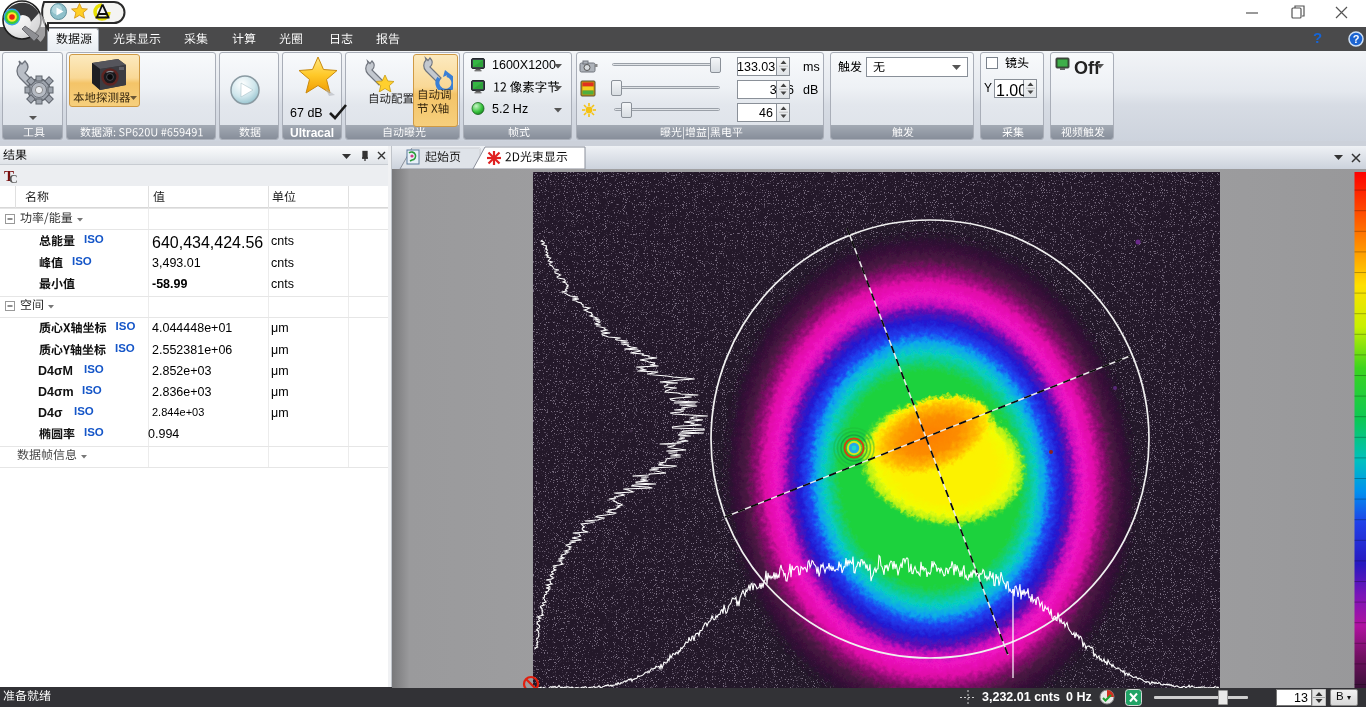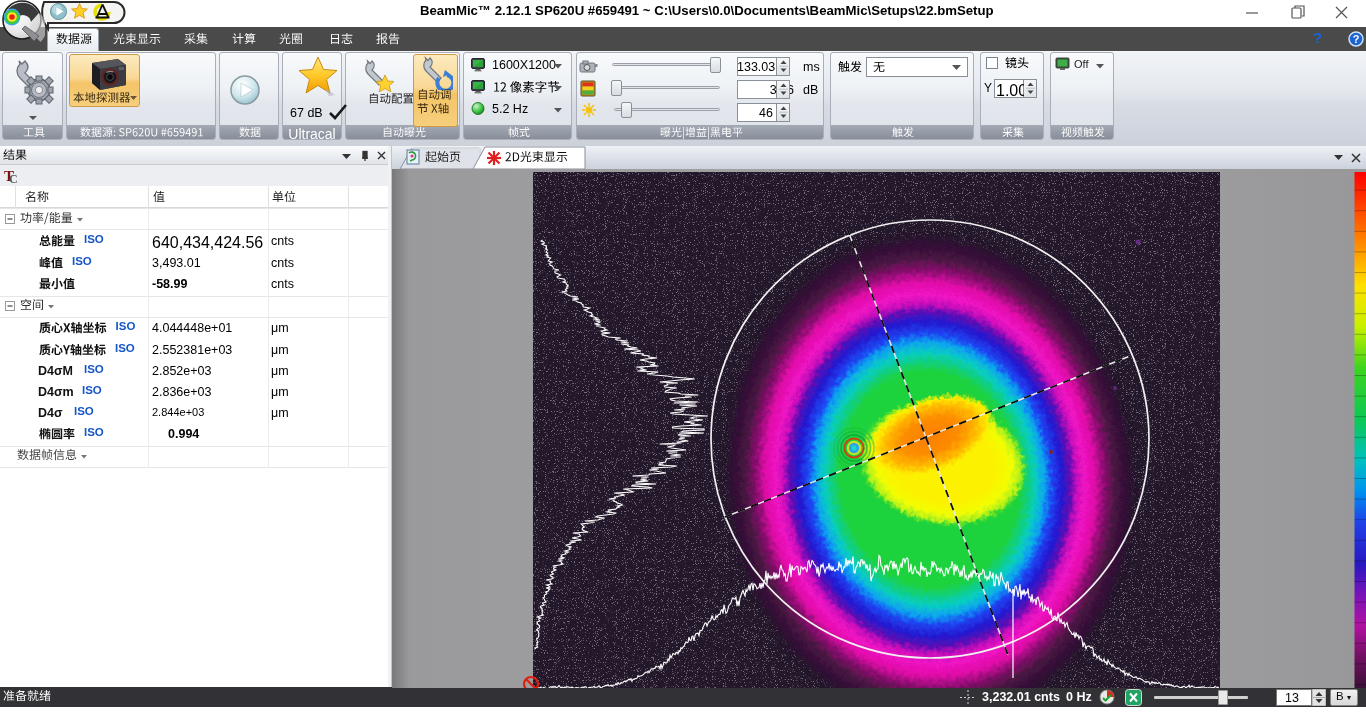--- a/index.html
+++ b/index.html
@@ -1,20 +1,19 @@
 <!DOCTYPE html>
 <html><head><meta charset="utf-8"><style>
 *{margin:0;padding:0;box-sizing:border-box}
 html,body{width:1366px;height:720px;overflow:hidden;font-family:"Liberation Sans",sans-serif}
 .ab{position:absolute}
 #app{position:relative;width:1366px;height:720px;background:#fff}
 </style></head><body>
 <div id="app">
     <div class="ab" style="left:0px;top:0px;width:1366px;height:27px;background:#fff"></div>
-    <div class="ab" style="left:420px;top:3px;font-size:13.2px;color:#000;font-weight:bold;white-space:nowrap;">BeamMic™ 2.12.1 SP620U #659491 ~ C:\Users\0.0\Documents\BeamMic\Setups\22.bmSetup</div>
     <svg class="ab" style="left:1238px;top:4px;" width="120" height="16" viewBox="0 0 120 16">
       <g stroke="#555" stroke-width="1.2" fill="none">
 <line x1="8" y1="9" x2="20" y2="9"></line>
 <rect x="54" y="4" width="9" height="10" rx="1"></rect>
         <path d="M57 4 V2 h9 v10 h-2" fill="none"></path>
 <path d="M98 3 L109 14 M109 3 L98 14"></path>
       </g>
     </svg>
     <div class="ab" style="left:0px;top:27px;width:1366px;height:24px;background:#4a4a4b"></div>
     <div class="ab" style="left:47px;top:28px;width:52px;height:23px;background:linear-gradient(#fbfcfd,#e8edf2);border-radius:3px 3px 0 0;border:1px solid #9aa0a8;border-bottom:none"></div>
@@ -56,21 +55,21 @@
     <svg class="ab" style="left:79.25699999999999px;top:126px" width="126" height="14" viewBox="0 0 126 14">
       <path d="M5.9 1.2C5.7 1.6 5.3 2.3 5 2.7L5.6 2.9C5.9 2.6 6.2 2 6.6 1.5ZM2 1.5C2.3 2 2.6 2.6 2.6 3L3.3 2.7C3.2 2.3 2.9 1.7 2.6 1.3ZM5.5 7.4C5.3 7.9 4.9 8.4 4.5 8.8C4.1 8.6 3.6 8.4 3.2 8.2C3.4 8 3.6 7.7 3.7 7.4ZM2.2 8.5C2.7 8.8 3.4 9 3.9 9.3C3.2 9.8 2.4 10.2 1.5 10.4C1.6 10.5 1.8 10.8 1.8 11C2.9 10.7 3.8 10.3 4.6 9.7C4.9 9.9 5.3 10.1 5.5 10.3L6.1 9.8C5.8 9.6 5.5 9.4 5.1 9.2C5.7 8.6 6.2 7.8 6.4 6.8L6 6.6L5.9 6.7H4.1L4.3 6.1L3.6 6C3.5 6.2 3.4 6.4 3.3 6.7H1.8V7.4H2.9C2.7 7.8 2.4 8.2 2.2 8.5ZM3.8 1V3H1.5V3.7H3.6C3 4.4 2.2 5.1 1.4 5.4C1.6 5.6 1.8 5.9 1.9 6.1C2.6 5.7 3.3 5.1 3.8 4.4V5.8H4.6V4.3C5.1 4.7 5.8 5.2 6.1 5.4L6.5 4.9C6.3 4.7 5.3 4 4.8 3.7H6.8V3H4.6V1ZM7.9 1.1C7.6 3 7.1 4.9 6.3 6C6.5 6.1 6.8 6.4 6.9 6.5C7.2 6.1 7.4 5.6 7.7 5.1C7.9 6.2 8.2 7.2 8.6 8C8 9.1 7.2 9.9 6 10.5C6.1 10.6 6.3 11 6.4 11.1C7.5 10.5 8.4 9.8 9 8.8C9.6 9.7 10.3 10.5 11.1 11C11.3 10.8 11.5 10.5 11.7 10.4C10.8 9.9 10 9.1 9.5 8.1C10.1 6.9 10.4 5.5 10.7 3.9H11.4V3.1H8.3C8.4 2.5 8.6 1.9 8.7 1.2ZM9.9 3.9C9.7 5.2 9.5 6.3 9.1 7.2C8.6 6.2 8.3 5.1 8.1 3.9Z M17.3 7.6V11.1H18.1V10.7H21.4V11.1H22.2V7.6H20.1V6.2H22.5V5.5H20.1V4.3H22.2V1.5H16.3V4.8C16.3 6.5 16.2 8.9 15.1 10.6C15.3 10.7 15.6 11 15.8 11.1C16.7 9.8 17 7.9 17.1 6.2H19.3V7.6ZM17.1 2.2H21.4V3.6H17.1ZM17.1 4.3H19.3V5.5H17.1L17.1 4.8ZM18.1 10V8.3H21.4V10ZM13.8 1V3.2H12.5V4H13.8V6.4C13.3 6.6 12.7 6.7 12.3 6.8L12.5 7.6L13.8 7.2V10.1C13.8 10.2 13.8 10.3 13.7 10.3C13.5 10.3 13.1 10.3 12.6 10.3C12.7 10.5 12.8 10.8 12.8 11C13.5 11 14 11 14.2 10.9C14.5 10.8 14.6 10.5 14.6 10.1V7L15.9 6.6L15.8 5.8L14.6 6.2V4H15.8V3.2H14.6V1Z M28.9 5.8H32.3V6.7H28.9ZM28.9 4.2H32.3V5.1H28.9ZM28.6 8C28.2 8.7 27.7 9.5 27.2 10C27.4 10.1 27.7 10.3 27.9 10.5C28.4 9.9 28.9 9 29.3 8.2ZM31.7 8.2C32.1 8.9 32.6 9.8 32.9 10.3L33.6 10C33.4 9.5 32.8 8.6 32.4 7.9ZM24 1.7C24.6 2.1 25.4 2.6 25.8 2.9L26.3 2.3C25.9 2 25 1.5 24.4 1.1ZM23.4 4.7C24 5 24.9 5.5 25.3 5.8L25.8 5.2C25.3 4.9 24.5 4.4 23.9 4.1ZM23.6 10.5 24.4 11C24.9 9.9 25.5 8.6 26 7.4L25.3 6.9C24.8 8.2 24.1 9.6 23.6 10.5ZM26.7 1.5V4.5C26.7 6.4 26.6 8.9 25.4 10.6C25.5 10.7 25.9 10.9 26 11.1C27.3 9.2 27.5 6.5 27.5 4.5V2.3H33.5V1.5ZM30.1 2.4C30.1 2.8 30 3.2 29.8 3.6H28.2V7.4H30.1V10.2C30.1 10.4 30.1 10.4 30 10.4C29.8 10.4 29.3 10.4 28.8 10.4C28.9 10.6 29 10.9 29.1 11.1C29.8 11.1 30.3 11.1 30.6 11C30.9 10.9 30.9 10.7 30.9 10.3V7.4H33V3.6H30.6C30.8 3.3 30.9 2.9 31.1 2.6Z M35.5 5.9C35.9 5.9 36.3 5.6 36.3 5.2C36.3 4.7 35.9 4.4 35.5 4.4C35.1 4.4 34.8 4.7 34.8 5.2C34.8 5.6 35.1 5.9 35.5 5.9ZM35.5 10.4C35.9 10.4 36.3 10.1 36.3 9.6C36.3 9.2 35.9 8.8 35.5 8.8C35.1 8.8 34.8 9.2 34.8 9.6C34.8 10.1 35.1 10.4 35.5 10.4Z M42.9 10.4C44.5 10.4 45.6 9.4 45.6 8.1C45.6 6.9 44.9 6.3 43.9 5.9L42.8 5.4C42.2 5.2 41.5 4.9 41.5 4.1C41.5 3.4 42.1 2.9 43 2.9C43.7 2.9 44.3 3.2 44.8 3.7L45.3 3C44.8 2.4 43.9 2 43 2C41.5 2 40.4 2.9 40.4 4.2C40.4 5.3 41.3 5.9 42.1 6.2L43.2 6.7C44 7.1 44.6 7.3 44.6 8.2C44.6 9 43.9 9.5 42.9 9.5C42 9.5 41.2 9.1 40.7 8.5L40 9.2C40.7 9.9 41.7 10.4 42.9 10.4Z M47.2 10.2H48.2V7H49.5C51.3 7 52.5 6.2 52.5 4.5C52.5 2.8 51.3 2.2 49.5 2.2H47.2ZM48.2 6.2V3H49.4C50.8 3 51.5 3.4 51.5 4.5C51.5 5.7 50.8 6.2 49.4 6.2Z M56.4 10.4C57.6 10.4 58.7 9.3 58.7 7.8C58.7 6.1 57.8 5.2 56.4 5.2C55.8 5.2 55.1 5.6 54.6 6.2C54.6 3.7 55.6 2.8 56.7 2.8C57.2 2.8 57.6 3.1 58 3.5L58.5 2.8C58.1 2.4 57.5 2 56.6 2C55.1 2 53.7 3.2 53.7 6.4C53.7 9 54.8 10.4 56.4 10.4ZM54.6 7C55.2 6.2 55.8 6 56.3 6C57.2 6 57.7 6.7 57.7 7.8C57.7 8.9 57.1 9.6 56.4 9.6C55.3 9.6 54.7 8.7 54.6 7Z M59.6 10.2H64.7V9.4H62.5C62.1 9.4 61.6 9.4 61.1 9.4C63 7.6 64.3 6 64.3 4.4C64.3 3 63.4 2 62 2C60.9 2 60.2 2.5 59.6 3.2L60.2 3.8C60.6 3.2 61.2 2.8 61.8 2.8C62.8 2.8 63.3 3.5 63.3 4.4C63.3 5.8 62.2 7.4 59.6 9.6Z M68.3 10.4C69.8 10.4 70.8 9 70.8 6.2C70.8 3.4 69.8 2 68.3 2C66.8 2 65.8 3.4 65.8 6.2C65.8 9 66.8 10.4 68.3 10.4ZM68.3 9.6C67.4 9.6 66.8 8.5 66.8 6.2C66.8 3.8 67.4 2.8 68.3 2.8C69.2 2.8 69.8 3.8 69.8 6.2C69.8 8.5 69.2 9.6 68.3 9.6Z M75.3 10.4C77 10.4 78.2 9.5 78.2 6.9V2.2H77.2V6.9C77.2 8.9 76.4 9.5 75.3 9.5C74.3 9.5 73.4 8.9 73.4 6.9V2.2H72.4V6.9C72.4 9.5 73.7 10.4 75.3 10.4Z M82.9 10.2H83.5L83.8 7.7H85.4L85.1 10.2H85.8L86.1 7.7H87.3V7H86.2L86.4 5.2H87.5V4.5H86.5L86.8 2.2H86.1L85.8 4.5H84.2L84.5 2.2H83.8L83.6 4.5H82.4V5.2H83.5L83.2 7H82.2V7.7H83.2ZM83.9 7 84.1 5.2H85.8L85.5 7Z M91.2 10.4C92.4 10.4 93.5 9.3 93.5 7.8C93.5 6.1 92.6 5.2 91.2 5.2C90.6 5.2 89.9 5.6 89.4 6.2C89.5 3.7 90.4 2.8 91.5 2.8C92 2.8 92.5 3.1 92.8 3.5L93.3 2.8C92.9 2.4 92.3 2 91.5 2C89.9 2 88.5 3.2 88.5 6.4C88.5 9 89.6 10.4 91.2 10.4ZM89.4 7C90 6.2 90.6 6 91.1 6C92.1 6 92.5 6.7 92.5 7.8C92.5 8.9 91.9 9.6 91.2 9.6C90.2 9.6 89.5 8.7 89.4 7Z M96.8 10.4C98.2 10.4 99.5 9.4 99.5 7.6C99.5 5.8 98.4 5 97.1 5C96.6 5 96.2 5.2 95.8 5.4L96.1 3H99.1V2.2H95.2L94.9 5.9L95.4 6.3C95.9 6 96.2 5.8 96.8 5.8C97.8 5.8 98.5 6.5 98.5 7.6C98.5 8.8 97.7 9.5 96.7 9.5C95.8 9.5 95.2 9.1 94.8 8.6L94.3 9.3C94.8 9.8 95.6 10.4 96.8 10.4Z M102.7 10.4C104.2 10.4 105.6 9.1 105.6 5.9C105.6 3.3 104.4 2 102.9 2C101.6 2 100.5 3.1 100.5 4.6C100.5 6.3 101.4 7.2 102.8 7.2C103.4 7.2 104.1 6.8 104.6 6.2C104.6 8.7 103.7 9.5 102.6 9.5C102.1 9.5 101.6 9.3 101.3 8.9L100.7 9.5C101.2 10 101.8 10.4 102.7 10.4ZM104.6 5.3C104.1 6.1 103.5 6.4 102.9 6.4C102 6.4 101.5 5.7 101.5 4.6C101.5 3.5 102.1 2.8 102.9 2.8C103.9 2.8 104.5 3.7 104.6 5.3Z M109.9 10.2H110.9V8H111.9V7.2H110.9V2.2H109.7L106.4 7.3V8H109.9ZM109.9 7.2H107.4L109.3 4.5C109.5 4.1 109.7 3.7 109.9 3.3H110C109.9 3.7 109.9 4.3 109.9 4.7Z M114.9 10.4C116.4 10.4 117.8 9.1 117.8 5.9C117.8 3.3 116.6 2 115.1 2C113.8 2 112.8 3.1 112.8 4.6C112.8 6.3 113.6 7.2 115 7.2C115.7 7.2 116.3 6.8 116.8 6.2C116.8 8.7 115.9 9.5 114.8 9.5C114.3 9.5 113.8 9.3 113.5 8.9L112.9 9.5C113.4 10 114 10.4 114.9 10.4ZM116.8 5.3C116.3 6.1 115.7 6.4 115.1 6.4C114.2 6.4 113.7 5.7 113.7 4.6C113.7 3.5 114.3 2.8 115.1 2.8C116.1 2.8 116.7 3.7 116.8 5.3Z M119.3 10.2H123.8V9.4H122.2V2.2H121.4C120.9 2.4 120.4 2.6 119.7 2.7V3.4H121.2V9.4H119.3Z" fill="#fff"></path>
     </svg>
     <div class="ab" style="left:219px;top:52px;width:60px;height:88px;background:linear-gradient(#f8fafc,#eef1f5 40%,#e3e7ed 60%,#dde2e9);border:1px solid #a9aeb8;border-radius:3px"></div>
     <div class="ab" style="left:220px;top:125px;width:58px;height:14px;background:linear-gradient(#a3aab4,#878e9a);border-radius:0 0 2px 2px"></div>
     <svg class="ab" style="left:238.0px;top:126px" width="25" height="14" viewBox="0 0 25 14">
       <path d="M5.9 1.2C5.7 1.6 5.3 2.3 5 2.7L5.6 2.9C5.9 2.6 6.2 2 6.6 1.5ZM2 1.5C2.3 2 2.6 2.6 2.6 3L3.3 2.7C3.2 2.3 2.9 1.7 2.6 1.3ZM5.5 7.4C5.3 7.9 4.9 8.4 4.5 8.8C4.1 8.6 3.6 8.4 3.2 8.2C3.4 8 3.6 7.7 3.7 7.4ZM2.2 8.5C2.7 8.8 3.4 9 3.9 9.3C3.2 9.8 2.4 10.2 1.5 10.4C1.6 10.5 1.8 10.8 1.8 11C2.9 10.7 3.8 10.3 4.6 9.7C4.9 9.9 5.3 10.1 5.5 10.3L6.1 9.8C5.8 9.6 5.5 9.4 5.1 9.2C5.7 8.6 6.2 7.8 6.4 6.8L6 6.6L5.9 6.7H4.1L4.3 6.1L3.6 6C3.5 6.2 3.4 6.4 3.3 6.7H1.8V7.4H2.9C2.7 7.8 2.4 8.2 2.2 8.5ZM3.8 1V3H1.5V3.7H3.6C3 4.4 2.2 5.1 1.4 5.4C1.6 5.6 1.8 5.9 1.9 6.1C2.6 5.7 3.3 5.1 3.8 4.4V5.8H4.6V4.3C5.1 4.7 5.8 5.2 6.1 5.4L6.5 4.9C6.3 4.7 5.3 4 4.8 3.7H6.8V3H4.6V1ZM7.9 1.1C7.6 3 7.1 4.9 6.3 6C6.5 6.1 6.8 6.4 6.9 6.5C7.2 6.1 7.4 5.6 7.7 5.1C7.9 6.2 8.2 7.2 8.6 8C8 9.1 7.2 9.9 6 10.5C6.1 10.6 6.3 11 6.4 11.1C7.5 10.5 8.4 9.8 9 8.8C9.6 9.7 10.3 10.5 11.1 11C11.3 10.8 11.5 10.5 11.7 10.4C10.8 9.9 10 9.1 9.5 8.1C10.1 6.9 10.4 5.5 10.7 3.9H11.4V3.1H8.3C8.4 2.5 8.6 1.9 8.7 1.2ZM9.9 3.9C9.7 5.2 9.5 6.3 9.1 7.2C8.6 6.2 8.3 5.1 8.1 3.9Z M17.3 7.6V11.1H18.1V10.7H21.4V11.1H22.2V7.6H20.1V6.2H22.5V5.5H20.1V4.3H22.2V1.5H16.3V4.8C16.3 6.5 16.2 8.9 15.1 10.6C15.3 10.7 15.6 11 15.8 11.1C16.7 9.8 17 7.9 17.1 6.2H19.3V7.6ZM17.1 2.2H21.4V3.6H17.1ZM17.1 4.3H19.3V5.5H17.1L17.1 4.8ZM18.1 10V8.3H21.4V10ZM13.8 1V3.2H12.5V4H13.8V6.4C13.3 6.6 12.7 6.7 12.3 6.8L12.5 7.6L13.8 7.2V10.1C13.8 10.2 13.8 10.3 13.7 10.3C13.5 10.3 13.1 10.3 12.6 10.3C12.7 10.5 12.8 10.8 12.8 11C13.5 11 14 11 14.2 10.9C14.5 10.8 14.6 10.5 14.6 10.1V7L15.9 6.6L15.8 5.8L14.6 6.2V4H15.8V3.2H14.6V1Z" fill="#fff"></path>
     </svg>
     <div class="ab" style="left:282px;top:52px;width:60px;height:88px;background:linear-gradient(#f8fafc,#eef1f5 40%,#e3e7ed 60%,#dde2e9);border:1px solid #a9aeb8;border-radius:3px"></div>
     <div class="ab" style="left:283px;top:125px;width:58px;height:14px;background:linear-gradient(#a3aab4,#878e9a);border-radius:0 0 2px 2px"></div>
-    <div class="ab" style="left:282px;top:126px;font-size:14px;color:#fff;font-weight:normal;white-space:nowrap;">
+    <div class="ab" style="left:282px;top:126px;font-size:12px;color:#fff;font-weight:bold;white-space:nowrap;">
       <div style="width:60px;text-align:center">Ultracal</div>
     </div>
     <div class="ab" style="left:345px;top:52px;width:115px;height:88px;background:linear-gradient(#f8fafc,#eef1f5 40%,#e3e7ed 60%,#dde2e9);border:1px solid #a9aeb8;border-radius:3px"></div>
     <div class="ab" style="left:346px;top:125px;width:113px;height:14px;background:linear-gradient(#a3aab4,#878e9a);border-radius:0 0 2px 2px"></div>
     <svg class="ab" style="left:380.5px;top:126px" width="47" height="14" viewBox="0 0 47 14">
       <path d="M3.6 5.7H9.5V7.3H3.6ZM3.6 4.9V3.3H9.5V4.9ZM3.6 8.1H9.5V9.7H3.6ZM6 1C5.9 1.4 5.7 2 5.6 2.5H2.8V11.1H3.6V10.5H9.5V11.1H10.4V2.5H6.4C6.6 2.1 6.8 1.6 7 1.1Z M13 1.9V2.6H17.2V1.9ZM19.2 1.2C19.2 2 19.2 2.8 19.1 3.5H17.6V4.3H19.1C19 6.8 18.5 9.1 17 10.5C17.3 10.6 17.5 10.9 17.7 11.1C19.3 9.6 19.8 7.1 19.9 4.3H21.6C21.4 8.2 21.3 9.7 21 10C20.9 10.2 20.8 10.2 20.6 10.2C20.3 10.2 19.8 10.2 19.1 10.1C19.3 10.4 19.4 10.7 19.4 10.9C20 11 20.6 11 20.9 10.9C21.3 10.9 21.5 10.8 21.7 10.5C22.1 10 22.2 8.5 22.4 3.9C22.4 3.8 22.4 3.5 22.4 3.5H20C20 2.8 20 2 20 1.2ZM13 9.7 13 9.7V9.8C13.2 9.6 13.6 9.5 16.7 8.8L16.9 9.5L17.6 9.3C17.4 8.5 16.9 7.2 16.5 6.2L15.8 6.4C16 6.9 16.3 7.5 16.5 8.1L13.8 8.6C14.3 7.7 14.7 6.4 15 5.3H17.4V4.5H12.6V5.3H14.1C13.8 6.6 13.4 7.9 13.2 8.2C13 8.6 12.9 8.9 12.7 9C12.8 9.2 12.9 9.6 13 9.7Z M28.1 3.1H32V3.8H28.1ZM28.1 1.9H32V2.6H28.1ZM27.9 8.3C28.2 8.6 28.6 9 28.7 9.2L29.2 8.9C29.1 8.6 28.7 8.2 28.4 8ZM25.7 5.7V8.2H24.5V5.7ZM25.7 4.9H24.5V2.5H25.7ZM23.8 1.7V9.8H24.5V8.9H26.4V1.7ZM27.1 5V5.6H28.4V6.4H26.8V7H28.3C27.8 7.5 27.1 7.9 26.4 8.2C26.6 8.3 26.8 8.5 26.9 8.7C27.7 8.3 28.6 7.7 29.1 7H31.2C31.7 7.7 32.5 8.4 33.1 8.7C33.3 8.6 33.5 8.3 33.6 8.2C33 8 32.4 7.5 31.9 7H33.5V6.4H31.8V5.6H33.2V5H31.8V4.3H32.8V1.4H27.4V4.3H28.4V5ZM29.2 4.3H31.1V5H29.2ZM29.2 6.4V5.6H31.1V6.4ZM31.7 8C31.4 8.3 31 8.8 30.7 9.1L30.4 9V7.3H29.7V8.9C28.6 9.4 27.4 9.8 26.6 10.1L26.9 10.7C27.7 10.4 28.7 10 29.7 9.5V10.4C29.7 10.5 29.7 10.5 29.5 10.5C29.4 10.5 29 10.5 28.5 10.5C28.6 10.7 28.7 10.9 28.7 11.1C29.4 11.1 29.8 11.1 30.1 11C30.3 10.9 30.4 10.7 30.4 10.4V9.6C31.3 9.9 32.2 10.4 32.7 10.7L33.1 10.2C32.6 9.9 31.9 9.6 31.2 9.3C31.5 9 31.9 8.7 32.2 8.3Z M35.5 1.8C36.1 2.7 36.6 3.8 36.8 4.6L37.6 4.2C37.4 3.5 36.8 2.4 36.3 1.5ZM42.7 1.4C42.4 2.3 41.8 3.5 41.4 4.2L42.1 4.5C42.5 3.8 43.1 2.7 43.6 1.7ZM39 1V5.2H34.6V6H37.5C37.4 8.1 36.9 9.6 34.4 10.4C34.6 10.6 34.8 10.9 34.9 11.1C37.7 10.2 38.2 8.4 38.4 6H40.5V9.9C40.5 10.8 40.7 11.1 41.7 11.1C41.9 11.1 43.1 11.1 43.3 11.1C44.2 11.1 44.5 10.6 44.6 8.8C44.3 8.7 44 8.6 43.8 8.5C43.7 10 43.7 10.3 43.2 10.3C43 10.3 42 10.3 41.8 10.3C41.4 10.3 41.3 10.2 41.3 9.9V6H44.4V5.2H39.9V1Z" fill="#fff"></path>
     </svg>
     <div class="ab" style="left:463px;top:52px;width:109px;height:88px;background:linear-gradient(#f8fafc,#eef1f5 40%,#e3e7ed 60%,#dde2e9);border:1px solid #a9aeb8;border-radius:3px"></div>
     <div class="ab" style="left:464px;top:125px;width:107px;height:14px;background:linear-gradient(#a3aab4,#878e9a);border-radius:0 0 2px 2px"></div>
     <svg class="ab" style="left:506.5px;top:126px" width="25" height="14" viewBox="0 0 25 14">
@@ -306,21 +305,21 @@
     <svg class="ab" style="left:1025px;top:80px;" width="11" height="17" viewBox="0 0 11 17">
       <path d="M2.5 6 h6 l-3 -3.5 z" fill="#444"></path>
       <path d="M2.5 10.5 h6 l-3 3.5 z" fill="#444"></path>
       <line x1="1" y1="8.2" x2="10" y2="8.2" stroke="#aaa" stroke-width="0.7"></line>
     </svg>
     <svg class="ab" style="left:1055px;top:57px;" width="16" height="14" viewBox="0 0 16 14">
       <rect x="1" y="1" width="13" height="10" rx="1" fill="#2f4d2f" stroke="#444"></rect>
 <rect x="2.5" y="2.5" width="10" height="7" fill="#3fae4a"></rect>
       <rect x="5" y="11" width="5" height="2" fill="#666"></rect>
     </svg>
-    <div class="ab" style="left:1074px;top:58px;font-size:11px;color:#222;font-weight:normal;white-space:nowrap;">Off</div>
+    <div class="ab" style="left:1074px;top:58px;font-size:18px;color:#222;font-weight:bold;white-space:nowrap;">Off</div>
     <svg class="ab" style="left:1094px;top:62px;" width="12" height="8" viewBox="0 0 12 8">
       <path d="M2 2 h8 l-4 4.5 z" fill="#555"></path>
     </svg>
     <svg class="ab" style="left:14px;top:0px;" width="175" height="32" viewBox="0 0 175 32">
       <path d="M30 2 L100 2 A10.5 10.5 0 0 1 100 23 L34 23 L34 29 A28 28 0 0 1 30 2 Z" fill="#f4f4f2" stroke="#2a2a2a" stroke-width="2"></path>
     </svg>
     <svg class="ab" style="left:50px;top:3px;" width="17" height="17" viewBox="0 0 17 17">
       <defs>
         <radialGradient id="qp" cx="0.4" cy="0.3" r="0.9">
           <stop offset="0" stop-color="#fff"></stop>
@@ -431,39 +430,39 @@
     <svg class="ab" style="left:38px;top:321px" width="70" height="16" viewBox="0 0 70 16">
       <path d="M8.2 10.7C9.3 11.1 10.8 11.8 11.6 12.2L12.6 11.3C11.7 10.9 10.3 10.2 9.2 9.8ZM7.4 7.3V8.2C7.4 9 7.2 10.3 3.5 11.1C3.9 11.4 4.3 11.9 4.5 12.2C8.4 11.1 8.9 9.5 8.9 8.3V7.3ZM4.5 5.6V9.8H6V6.9H10.3V9.9H11.8V5.6H8.5L8.6 4.8H12.5V3.5H8.7L8.8 2.5C9.9 2.4 10.9 2.2 11.8 2L10.7 0.9C8.7 1.3 5.4 1.6 2.5 1.7V5.2C2.5 7 2.4 9.6 1.3 11.4C1.6 11.5 2.3 11.9 2.5 12.1C3.7 10.2 3.9 7.2 3.9 5.2V4.8H7.2L7.1 5.6ZM7.2 3.5H3.9V2.9C5 2.9 6.1 2.8 7.3 2.7Z M16.5 4.4V10C16.5 11.5 17 12 18.5 12C18.8 12 20.2 12 20.5 12C22 12 22.4 11.3 22.6 9C22.2 8.9 21.6 8.6 21.2 8.4C21.1 10.3 21 10.7 20.4 10.7C20.1 10.7 19 10.7 18.7 10.7C18.1 10.7 18 10.6 18 10V4.4ZM14.4 5.1C14.2 6.7 13.9 8.5 13.4 9.8L14.9 10.4C15.3 9 15.6 6.9 15.8 5.4ZM21.8 5.3C22.5 6.7 23.1 8.6 23.3 9.8L24.7 9.2C24.5 8 23.9 6.1 23.2 4.7ZM16.9 2.1C18.1 2.9 19.6 4 20.2 4.8L21.3 3.6C20.5 2.9 19 1.8 17.9 1.2Z M25.2 11.2H27.1L28 9.2C28.2 8.7 28.4 8.3 28.6 7.7H28.7C28.9 8.3 29.2 8.7 29.4 9.2L30.4 11.2H32.4L29.9 6.7L32.2 2.3H30.3L29.5 4.1C29.3 4.5 29.1 5 28.9 5.5H28.8C28.6 5 28.4 4.5 28.2 4.1L27.3 2.3H25.3L27.7 6.6Z M39.2 8.1H40.2V10.2H39.2ZM39.2 6.8V4.9H40.2V6.8ZM42.5 8.1V10.2H41.5V8.1ZM42.5 6.8H41.5V4.9H42.5ZM40.2 1V3.6H38V12.2H39.2V11.5H42.5V12.2H43.8V3.6H41.6V1ZM33.4 7.4C33.5 7.3 34 7.3 34.3 7.3H35.3V8.6C34.4 8.7 33.5 8.9 32.9 8.9L33.2 10.3L35.3 9.9V12.2H36.6V9.7L37.6 9.5L37.6 8.3L36.6 8.4V7.3H37.6V6H36.6V4.2H35.3V6H34.6C34.9 5.2 35.2 4.4 35.5 3.6H37.5V2.2H35.8C35.9 1.9 36 1.5 36 1.2L34.7 1C34.6 1.4 34.5 1.8 34.4 2.2H33V3.6H34.1C33.9 4.4 33.7 5 33.6 5.3C33.4 5.8 33.2 6.1 33 6.2C33.1 6.6 33.3 7.2 33.4 7.4Z M53.1 1.5C52.8 3.1 52.2 4.5 51.2 5.4V1.1H49.8V7.4H46V8.7H49.8V10.4H45.1V11.8H56V10.4H51.2V8.7H55.1V7.4H51.2V6.1C51.5 6.3 51.8 6.6 52 6.7C52.5 6.3 52.9 5.7 53.3 5C54 5.7 54.7 6.4 55.1 7L56.1 5.9C55.6 5.3 54.7 4.5 53.9 3.7C54.1 3.1 54.3 2.5 54.5 1.8ZM47.1 1.5C46.8 3.3 46 5 44.9 6C45.2 6.2 45.7 6.7 46 7C46.6 6.4 47.1 5.7 47.5 4.9C48 5.4 48.5 6 48.7 6.5L49.7 5.4C49.4 4.9 48.6 4.2 48 3.6C48.2 3 48.4 2.3 48.5 1.7Z M62.1 1.7V3H67.4V1.7ZM65.8 7.4C66.3 8.6 66.8 10.2 66.9 11.2L68.2 10.7C68.1 9.7 67.5 8.2 67 7ZM62.1 7C61.8 8.3 61.3 9.6 60.7 10.4C61 10.6 61.6 10.9 61.8 11.1C62.5 10.2 63.1 8.7 63.4 7.3ZM61.6 4.6V5.9H63.9V10.5C63.9 10.7 63.9 10.7 63.7 10.7C63.6 10.7 63.1 10.7 62.6 10.7C62.8 11.1 63 11.7 63 12.2C63.8 12.2 64.4 12.1 64.8 11.9C65.3 11.7 65.4 11.3 65.4 10.5V5.9H68.1V4.6ZM58.6 1V3.3H56.9V4.7H58.3C58 6 57.4 7.6 56.7 8.4C57 8.8 57.3 9.5 57.4 9.9C57.9 9.2 58.3 8.3 58.6 7.3V12.2H60V6.5C60.4 7.1 60.7 7.6 60.8 8L61.6 6.8C61.4 6.5 60.4 5.3 60 4.9V4.7H61.4V3.3H60V1Z" fill="#111"></path>
     </svg>
     <div class="ab" style="left:115.524px;top:320px;font-size:11.5px;color:#1556c8;font-weight:bold;white-space:nowrap;">ISO</div>
     <div class="ab" style="left:152px;top:321px;font-size:12.5px;color:#000;font-weight:normal;white-space:nowrap;">4.044448e+01</div>
     <div class="ab" style="left:271px;top:321px;font-size:12.5px;color:#000;font-weight:normal;white-space:nowrap;">μm</div>
     <svg class="ab" style="left:38px;top:343px" width="69" height="16" viewBox="0 0 69 16">
       <path d="M8.2 10.7C9.3 11.1 10.8 11.8 11.6 12.2L12.6 11.3C11.7 10.9 10.3 10.2 9.2 9.8ZM7.4 7.3V8.2C7.4 9 7.2 10.3 3.5 11.1C3.9 11.4 4.3 11.9 4.5 12.2C8.4 11.1 8.9 9.5 8.9 8.3V7.3ZM4.5 5.6V9.8H6V6.9H10.3V9.9H11.8V5.6H8.5L8.6 4.8H12.5V3.5H8.7L8.8 2.5C9.9 2.4 10.9 2.2 11.8 2L10.7 0.9C8.7 1.3 5.4 1.6 2.5 1.7V5.2C2.5 7 2.4 9.6 1.3 11.4C1.6 11.5 2.3 11.9 2.5 12.1C3.7 10.2 3.9 7.2 3.9 5.2V4.8H7.2L7.1 5.6ZM7.2 3.5H3.9V2.9C5 2.9 6.1 2.8 7.3 2.7Z M16.5 4.4V10C16.5 11.5 17 12 18.5 12C18.8 12 20.2 12 20.5 12C22 12 22.4 11.3 22.6 9C22.2 8.9 21.6 8.6 21.2 8.4C21.1 10.3 21 10.7 20.4 10.7C20.1 10.7 19 10.7 18.7 10.7C18.1 10.7 18 10.6 18 10V4.4ZM14.4 5.1C14.2 6.7 13.9 8.5 13.4 9.8L14.9 10.4C15.3 9 15.6 6.9 15.8 5.4ZM21.8 5.3C22.5 6.7 23.1 8.6 23.3 9.8L24.7 9.2C24.5 8 23.9 6.1 23.2 4.7ZM16.9 2.1C18.1 2.9 19.6 4 20.2 4.8L21.3 3.6C20.5 2.9 19 1.8 17.9 1.2Z M27.6 11.2H29.4V7.9L32 2.3H30.2L29.3 4.4C29 5.1 28.8 5.7 28.5 6.4H28.5C28.2 5.7 28 5.1 27.7 4.4L26.8 2.3H24.9L27.6 7.9Z M38.7 8.1H39.7V10.2H38.7ZM38.7 6.8V4.9H39.7V6.8ZM41.9 8.1V10.2H41V8.1ZM41.9 6.8H41V4.9H41.9ZM39.6 1V3.6H37.4V12.2H38.7V11.5H41.9V12.2H43.3V3.6H41V1ZM32.8 7.4C33 7.3 33.4 7.3 33.8 7.3H34.8V8.6C33.8 8.7 33 8.9 32.3 8.9L32.6 10.3L34.8 9.9V12.2H36V9.7L37.1 9.5L37 8.3L36 8.4V7.3H37V6H36V4.2H34.8V6H34C34.3 5.2 34.6 4.4 34.9 3.6H37V2.2H35.3C35.3 1.9 35.4 1.5 35.5 1.2L34.1 1C34 1.4 34 1.8 33.9 2.2H32.5V3.6H33.6C33.4 4.4 33.1 5 33 5.3C32.8 5.8 32.7 6.1 32.4 6.2C32.6 6.6 32.8 7.2 32.8 7.4Z M52.5 1.5C52.2 3.1 51.6 4.5 50.7 5.4V1.1H49.2V7.4H45.4V8.7H49.2V10.4H44.5V11.8H55.5V10.4H50.7V8.7H54.5V7.4H50.7V6.1C51 6.3 51.3 6.6 51.4 6.7C51.9 6.3 52.4 5.7 52.8 5C53.4 5.7 54.1 6.4 54.5 7L55.5 5.9C55 5.3 54.1 4.5 53.3 3.7C53.6 3.1 53.8 2.5 53.9 1.8ZM46.5 1.5C46.2 3.3 45.5 5 44.3 6C44.6 6.2 45.2 6.7 45.4 7C46 6.4 46.5 5.7 46.9 4.9C47.4 5.4 47.9 6 48.2 6.5L49.2 5.4C48.8 4.9 48.1 4.2 47.5 3.6C47.7 3 47.8 2.3 48 1.7Z M61.6 1.7V3H66.9V1.7ZM65.2 7.4C65.8 8.6 66.2 10.2 66.4 11.2L67.6 10.7C67.5 9.7 67 8.2 66.4 7ZM61.5 7C61.3 8.3 60.7 9.6 60.1 10.4C60.4 10.6 61 10.9 61.3 11.1C61.9 10.2 62.5 8.7 62.8 7.3ZM61 4.6V5.9H63.4V10.5C63.4 10.7 63.3 10.7 63.2 10.7C63 10.7 62.5 10.7 62 10.7C62.2 11.1 62.4 11.7 62.4 12.2C63.2 12.2 63.8 12.1 64.3 11.9C64.7 11.7 64.8 11.3 64.8 10.5V5.9H67.5V4.6ZM58 1V3.3H56.4V4.7H57.8C57.4 6 56.8 7.6 56.2 8.4C56.4 8.8 56.8 9.5 56.9 9.9C57.3 9.2 57.7 8.3 58 7.3V12.2H59.5V6.5C59.8 7.1 60.1 7.6 60.3 8L61 6.8C60.8 6.5 59.8 5.3 59.5 4.9V4.7H60.9V3.3H59.5V1Z" fill="#111"></path>
     </svg>
     <div class="ab" style="left:114.96000000000001px;top:342px;font-size:11.5px;color:#1556c8;font-weight:bold;white-space:nowrap;">ISO</div>
-    <div class="ab" style="left:152px;top:343px;font-size:12.5px;color:#000;font-weight:normal;white-space:nowrap;">2.552381e+03</div>
+    <div class="ab" style="left:152px;top:343px;font-size:12.5px;color:#000;font-weight:normal;white-space:nowrap;">2.552381e+06</div>
     <div class="ab" style="left:271px;top:343px;font-size:12.5px;color:#000;font-weight:normal;white-space:nowrap;">μm</div>
     <div class="ab" style="left:38px;top:364px;font-size:12.5px;color:#111;font-weight:bold;white-space:nowrap;">D4σM</div>
     <div class="ab" style="left:84px;top:363px;font-size:11.5px;color:#1556c8;font-weight:bold;white-space:nowrap;">ISO</div>
     <div class="ab" style="left:152px;top:364px;font-size:12.5px;color:#000;font-weight:normal;white-space:nowrap;">2.852e+03</div>
     <div class="ab" style="left:271px;top:364px;font-size:12.5px;color:#000;font-weight:normal;white-space:nowrap;">μm</div>
     <div class="ab" style="left:38px;top:385px;font-size:12.5px;color:#111;font-weight:bold;white-space:nowrap;">D4σm</div>
     <div class="ab" style="left:82px;top:384px;font-size:11.5px;color:#1556c8;font-weight:bold;white-space:nowrap;">ISO</div>
     <div class="ab" style="left:152px;top:385px;font-size:12.5px;color:#000;font-weight:normal;white-space:nowrap;">2.836e+03</div>
     <div class="ab" style="left:271px;top:385px;font-size:12.5px;color:#000;font-weight:normal;white-space:nowrap;">μm</div>
     <div class="ab" style="left:38px;top:406px;font-size:12.5px;color:#111;font-weight:bold;white-space:nowrap;">D4σ</div>
     <div class="ab" style="left:74px;top:405px;font-size:11.5px;color:#1556c8;font-weight:bold;white-space:nowrap;">ISO</div>
     <div class="ab" style="left:152px;top:406px;font-size:11px;color:#000;font-weight:normal;white-space:nowrap;">2.844e+03</div>
     <div class="ab" style="left:271px;top:406px;font-size:12.5px;color:#000;font-weight:normal;white-space:nowrap;">μm</div>
     <svg class="ab" style="left:38px;top:427px" width="39" height="16" viewBox="0 0 39 16">
       <path d="M9.4 1C9.3 1.5 9.2 2 9.1 2.5H8.1V3.7H8.7C8.4 4.5 8.1 5.2 7.6 5.8C7.5 5.6 7.4 5.4 7.3 5.2C7.5 4.2 7.9 2.9 8.1 1.9L7.3 1.4L7.2 1.5H5V7C4.9 6.6 4.1 5.5 3.9 5.1V4.5H4.8V3.3H3.9V1H2.7V3.3H1.5V4.5H2.5C2.3 5.9 1.8 7.5 1.2 8.4C1.4 8.8 1.7 9.4 1.8 9.9C2.2 9.3 2.5 8.5 2.7 7.6V12.2H3.9V6.9C4.1 7.3 4.2 7.8 4.3 8L5 7.1V12.2H6.1V8.6C6.2 8.9 6.3 9.2 6.3 9.5C6.5 9.5 6.8 9.5 7 9.4C7.2 9.4 7.4 9.3 7.5 9.2C7.9 8.9 8 8.4 8 7.7C8 7.2 7.9 6.5 7.6 5.8C7.8 6.2 8.1 6.8 8.2 7.1C8.3 6.9 8.5 6.7 8.6 6.6V12.2H9.7V9.7H11.2V11.1C11.2 11.2 11.2 11.2 11.1 11.3C11 11.3 10.6 11.3 10.2 11.2C10.4 11.5 10.5 11.9 10.5 12.2C11.2 12.2 11.6 12.2 11.9 12C12.2 11.9 12.3 11.6 12.3 11.1V4.8H9.6C9.8 4.4 9.9 4.1 10 3.7H12.5V2.5H10.3C10.5 2.1 10.5 1.6 10.6 1.2ZM6.1 8.4V2.6H6.8C6.7 3.5 6.5 4.5 6.3 5.4C6.8 6.2 6.9 7 6.9 7.6C6.9 7.9 6.9 8.2 6.8 8.3C6.7 8.4 6.6 8.4 6.5 8.4ZM11.2 7.8V8.5H9.7V7.8ZM11.2 6.7H9.7V5.9H11.2Z M17.4 3.9H20.5V4.5H17.4ZM16.2 3V5.4H21.8V3ZM18.4 7.2V7.9C18.4 8.4 18.2 9.1 15.3 9.5C15.6 9.8 15.9 10.3 16.1 10.6C19.1 9.9 19.7 8.9 19.7 7.9V7.2ZM19.3 9.5C20.2 9.8 21.4 10.3 22 10.6L22.5 9.6C21.9 9.3 20.7 8.9 19.9 8.6ZM16 5.9V8.8H17.2V7H20.7V8.7H22V5.9ZM13.9 1.4V12.2H15.2V11.9H22.7V12.2H24.2V1.4ZM15.2 10.7V2.6H22.7V10.7Z M34.8 3.4C34.4 3.9 33.7 4.6 33.3 5L34.3 5.6C34.8 5.2 35.5 4.7 36 4.1ZM25.8 4.3C26.5 4.6 27.2 5.2 27.6 5.6L28.6 4.8C28.2 4.4 27.4 3.8 26.8 3.5ZM25.5 8.7V10H30.2V12.2H31.8V10H36.5V8.7H31.8V7.9H30.2V8.7ZM29.9 1.2 30.3 1.9H25.8V3.2H29.9C29.7 3.6 29.4 3.9 29.3 4.1C29.1 4.3 28.9 4.4 28.7 4.5C28.9 4.8 29.1 5.4 29.1 5.6C29.3 5.5 29.6 5.5 30.5 5.4C30.1 5.8 29.7 6.1 29.6 6.3C29.1 6.6 28.9 6.8 28.5 6.9C28.7 7.2 28.9 7.8 28.9 8C29.2 7.9 29.7 7.8 32.5 7.5C32.6 7.7 32.7 7.9 32.8 8.1L33.9 7.7C33.8 7.4 33.6 7.1 33.4 6.7C34.1 7.1 34.9 7.7 35.4 8.1L36.4 7.2C35.9 6.8 34.8 6.1 34 5.7L33.2 6.3C33 6 32.8 5.8 32.6 5.5L31.6 5.9C31.7 6.1 31.9 6.3 32 6.5L30.7 6.6C31.7 5.8 32.7 4.9 33.5 3.9L32.4 3.3C32.2 3.6 31.9 3.9 31.6 4.3L30.5 4.3C30.8 4 31.1 3.6 31.3 3.2H36.3V1.9H32C31.9 1.6 31.6 1.2 31.4 0.9ZM25.5 6.9 26.2 8.1C26.9 7.7 27.7 7.3 28.5 6.9L28.8 6.7L28.5 5.7C27.4 6.2 26.2 6.6 25.5 6.9Z" fill="#111"></path>
     </svg>
     <div class="ab" style="left:84.0px;top:426px;font-size:11.5px;color:#1556c8;font-weight:bold;white-space:nowrap;">ISO</div>
-    <div class="ab" style="left:168px;top:427px;font-size:12.5px;color:#000;font-weight:bold;white-space:nowrap;">0.994</div>
+    <div class="ab" style="left:148px;top:427px;font-size:12.5px;color:#000;font-weight:normal;white-space:nowrap;">0.994</div>
     <svg class="ab" style="left:16px;top:448px" width="63" height="16" viewBox="0 0 63 16">
       <path d="M6.3 1.3C6.1 1.8 5.7 2.5 5.4 2.9L6 3.2C6.3 2.8 6.7 2.2 7.1 1.6ZM2.1 1.6C2.4 2.1 2.7 2.8 2.8 3.2L3.5 2.9C3.4 2.5 3.1 1.8 2.7 1.4ZM5.9 8C5.6 8.7 5.3 9.2 4.8 9.6C4.3 9.4 3.9 9.2 3.4 9C3.6 8.7 3.8 8.4 4 8ZM2.3 9.3C2.9 9.6 3.6 9.9 4.2 10.2C3.4 10.7 2.5 11.1 1.5 11.3C1.6 11.5 1.8 11.8 1.9 12C3 11.7 4 11.3 4.9 10.6C5.3 10.8 5.7 11 5.9 11.2L6.5 10.6C6.2 10.5 5.9 10.2 5.5 10C6.1 9.3 6.6 8.5 6.9 7.5L6.4 7.2L6.3 7.3H4.3L4.6 6.7L3.8 6.5C3.7 6.8 3.6 7 3.5 7.3H1.8V8H3.1C2.8 8.5 2.6 9 2.3 9.3ZM4.1 1.1V3.3H1.6V4.1H3.8C3.2 4.8 2.3 5.6 1.5 5.9C1.6 6.1 1.9 6.4 2 6.6C2.7 6.2 3.5 5.6 4.1 4.8V6.3H4.9V4.7C5.5 5.1 6.2 5.7 6.5 5.9L7 5.3C6.7 5.1 5.7 4.4 5.1 4.1H7.4V3.3H4.9V1.1ZM8.5 1.2C8.2 3.3 7.7 5.3 6.8 6.6C7 6.7 7.3 7 7.5 7.1C7.8 6.7 8 6.1 8.3 5.6C8.5 6.7 8.9 7.8 9.3 8.8C8.7 9.9 7.7 10.8 6.4 11.4C6.6 11.6 6.8 12 6.9 12.2C8.1 11.5 9.1 10.7 9.8 9.6C10.4 10.6 11.1 11.4 12.1 12C12.2 11.8 12.5 11.5 12.7 11.3C11.7 10.8 10.9 9.9 10.3 8.8C10.9 7.5 11.3 6 11.6 4.2H12.4V3.4H9C9.1 2.7 9.3 2 9.4 1.3ZM10.7 4.2C10.5 5.6 10.2 6.8 9.8 7.8C9.3 6.8 9 5.5 8.8 4.2Z M18.8 8.3V12.1H19.6V11.6H23.3V12.1H24.1V8.3H21.8V6.8H24.5V6H21.8V4.7H24.1V1.6H17.7V5.2C17.7 7.1 17.6 9.8 16.4 11.6C16.6 11.7 17 12 17.1 12.1C18.1 10.6 18.5 8.6 18.6 6.8H21V8.3ZM18.6 2.4H23.2V3.9H18.6ZM18.6 4.7H21V6H18.6L18.6 5.2ZM19.6 10.9V9.1H23.3V10.9ZM15 1.1V3.5H13.5V4.3H15V7C14.4 7.2 13.8 7.3 13.3 7.5L13.6 8.3L15 7.9V11C15 11.2 14.9 11.2 14.8 11.2C14.7 11.2 14.2 11.2 13.7 11.2C13.8 11.4 13.9 11.8 13.9 12C14.7 12 15.1 12 15.4 11.9C15.7 11.7 15.8 11.5 15.8 11V7.6L17.2 7.2L17.1 6.3L15.8 6.7V4.3H17.2V3.5H15.8V1.1Z M33.4 10.5C34.3 10.9 35.4 11.6 36 12.1L36.5 11.5C35.9 11 34.8 10.3 33.9 9.9ZM32.9 5.7V7.8C32.9 9 32.6 10.5 29.7 11.4C29.9 11.6 30.1 11.9 30.2 12.1C33.2 11 33.7 9.3 33.7 7.8V5.7ZM30.8 4V9.7H31.6V4.8H34.9V9.6H35.8V4H33.7V3H36.4V2.2H33.7V1.1H32.8V4ZM25.9 3.4V9.6H26.6V4.2H27.5V12.1H28.3V4.2H29.3V8.6C29.3 8.7 29.2 8.8 29.2 8.8C29.1 8.8 28.9 8.8 28.6 8.8C28.7 9 28.8 9.3 28.8 9.6C29.2 9.6 29.5 9.5 29.7 9.4C29.9 9.3 30 9 30 8.7V3.4H28.3V1.1H27.5V3.4Z M41.6 4.8V5.5H47.4V4.8ZM41.6 6.5V7.2H47.4V6.5ZM40.7 3.1V3.8H48.4V3.1ZM43.5 1.4C43.8 1.9 44.2 2.6 44.3 3L45.1 2.6C45 2.2 44.6 1.6 44.3 1.1ZM41.4 8.2V12.1H42.2V11.6H46.7V12.1H47.5V8.2ZM42.2 10.9V9H46.7V10.9ZM40.1 1.1C39.5 2.9 38.5 4.7 37.4 5.9C37.5 6.1 37.8 6.6 37.9 6.8C38.3 6.3 38.7 5.8 39 5.2V12.2H39.9V3.8C40.3 3 40.6 2.2 40.9 1.4Z M52.2 4.6H57.8V5.5H52.2ZM52.2 6.2H57.8V7.2H52.2ZM52.2 2.9H57.8V3.9H52.2ZM52.1 8.7V10.7C52.1 11.7 52.5 11.9 53.9 11.9C54.2 11.9 56.4 11.9 56.7 11.9C57.8 11.9 58.1 11.5 58.3 10C58 10 57.6 9.8 57.4 9.7C57.4 10.9 57.3 11.1 56.6 11.1C56.1 11.1 54.3 11.1 54 11.1C53.2 11.1 53 11 53 10.7V8.7ZM58.2 8.9C58.7 9.6 59.3 10.6 59.5 11.3L60.3 10.9C60.1 10.3 59.5 9.3 59 8.5ZM50.8 8.7C50.5 9.5 50 10.5 49.5 11.2L50.4 11.6C50.8 10.9 51.2 9.8 51.5 9ZM54 8.3C54.6 8.8 55.3 9.6 55.6 10.2L56.4 9.7C56 9.2 55.4 8.4 54.7 7.9H58.7V2.2H55.1C55.3 1.9 55.5 1.5 55.6 1.1L54.6 1C54.5 1.3 54.3 1.8 54.1 2.2H51.3V7.9H54.7Z" fill="#444"></path>
     </svg>
     <svg class="ab" style="left:80.0px;top:454px;" width="9" height="7" viewBox="0 0 9 7">
       <path d="M1 1 h6 l-3 3.5 z" fill="#777"></path>
     </svg>
     <div class="ab" style="left:0px;top:208px;width:391px;height:1px;background:#e6e6e6"></div>
     <div class="ab" style="left:0px;top:229px;width:391px;height:1px;background:#e6e6e6"></div>
     <div class="ab" style="left:0px;top:296px;width:391px;height:1px;background:#e6e6e6"></div>
     <div class="ab" style="left:0px;top:317px;width:391px;height:1px;background:#e6e6e6"></div>
@@ -519,21 +518,21 @@
       <path d="M8 1 A7 7 0 0 1 15 8 L8 8 Z" fill="#d03020"></path>
       <path d="M4 9 l2.5 2.5 L12 6" stroke="#20a030" stroke-width="2" fill="none"></path>
     </svg>
     <svg class="ab" style="left:1125px;top:689px" width="17" height="17" viewBox="0 0 17 17">
 <rect x="0.5" y="0.5" width="16" height="16" rx="3" fill="#21a366" stroke="#d8d8d8" stroke-width="1"></rect>
       <path d="M5 4.5 L12 12.5 M12 4.5 L5 12.5" stroke="#fff" stroke-width="2"></path>
     </svg>
     <div class="ab" style="left:1154px;top:696px;width:94px;height:3px;background:#cfcfcf;border-radius:1px"></div>
     <div class="ab" style="left:1218px;top:690px;width:10px;height:15px;background:#e8e8e8;border:1px solid #999;border-radius:1px"></div>
     <div class="ab" style="left:1276px;top:689px;width:36px;height:17px;background:#fff;border:1px solid #777"></div>
-    <div class="ab" style="left:1276px;top:691px;width:32px;text-align:center;font-size:12.5px;color:#000">13</div>
+    <div class="ab" style="left:1276px;top:691px;width:32px;text-align:right;font-size:12.5px;color:#000">13</div>
     <svg class="ab" style="left:1312px;top:689px" width="14" height="17" viewBox="0 0 14 17">
       <rect x="0" y="0" width="14" height="17" fill="#e4e4e4" stroke="#999" stroke-width="1"></rect>
       <path d="M3.5 7 h7 l-3.5 -4 z" fill="#333"></path>
       <path d="M3.5 10 h7 l-3.5 4 z" fill="#333"></path>
       <line x1="1" y1="8.5" x2="13" y2="8.5" stroke="#aaa"></line>
     </svg>
     <div class="ab" style="left:1330px;top:689px;width:28px;height:17px;background:linear-gradient(#f2f2f2,#d8d8d8);border:1px solid #888;border-radius:2px;font-size:11.5px;color:#111;padding-left:5px">B <span style="font-size:8px">▾</span></div>
     <svg class="ab" style="left:392px;top:169px" width="974" height="519" viewBox="0 0 974 519">
       <defs>
         <radialGradient id="blob" cx="0" cy="0" r="208" gradientUnits="userSpaceOnUse" gradientTransform="translate(538,310) rotate(-6) scale(1,1.2)">

